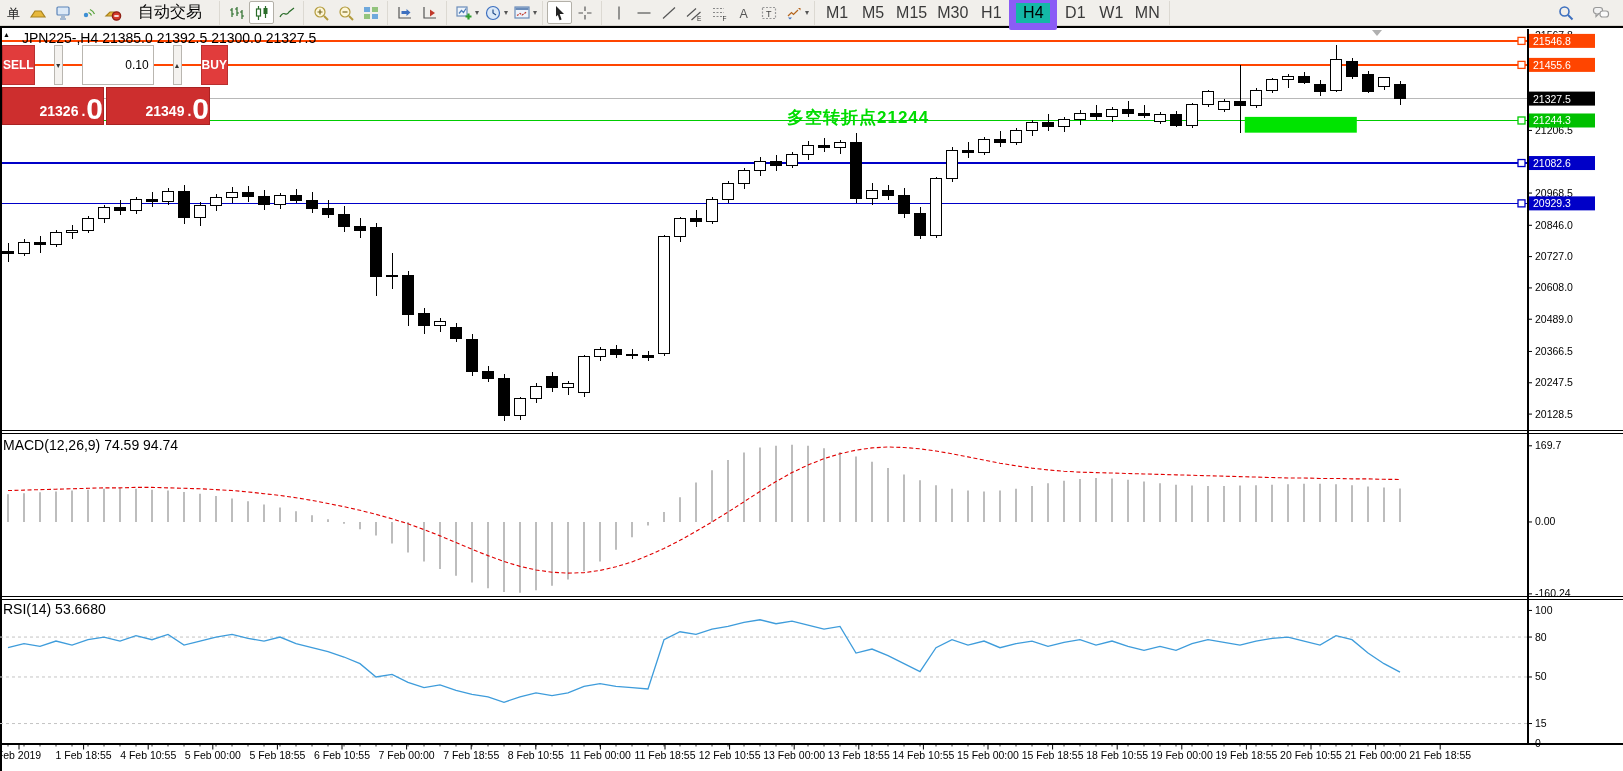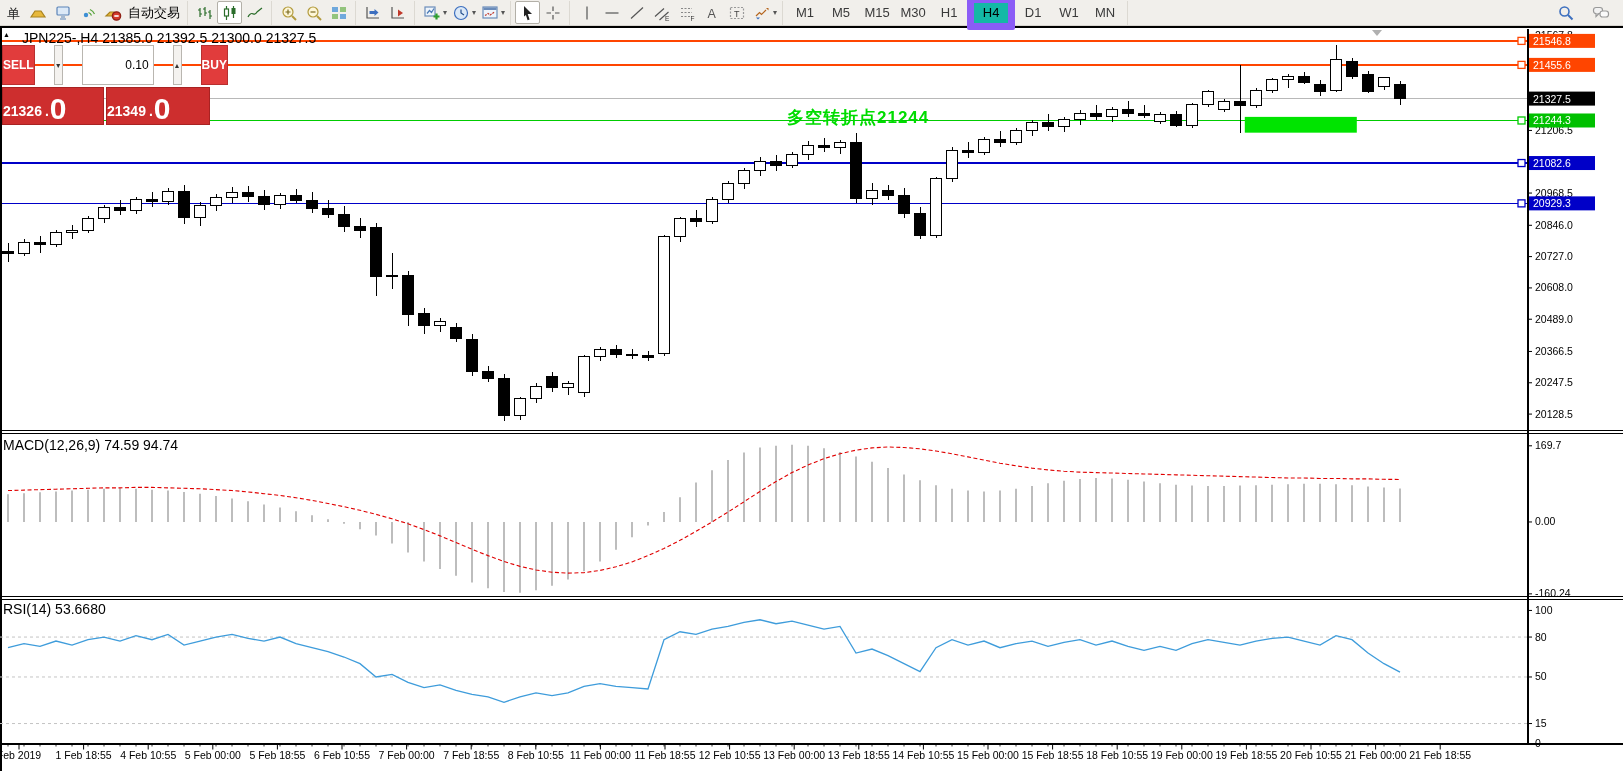--- a/index.html
+++ b/index.html
@@ -6,24 +6,24 @@
   body{width:1623px;height:771px;position:relative;overflow:hidden;background:#fff;
        font-family:"Liberation Sans",sans-serif;font-size:11px;color:#000}
   
   .toolbar{position:absolute;top:0;left:0;width:1623px;height:25px;background:#f1efeb;
            border-bottom:1px solid #d8d5cf;display:flex;align-items:center;z-index:3}
   .tb-group{display:flex;align-items:center;height:24px;padding:0 4px;border-right:1px solid #dcd9d2}
   .tb-group:first-child{padding-left:0}
   .tb-btn{width:23px;height:21px;display:flex;align-items:center;justify-content:center;border:1px solid transparent;border-radius:2px}
   .tb-btn.active{background:#ffffff;border:1px solid #b3b0a8}
   .tb-btn svg{display:block}
-  .tb-label{font-size:13px;margin:0 3px;white-space:nowrap}
+  .tb-label{font-size:16px;margin:0 13px;white-space:nowrap}
   .dd{font-size:8px;color:#555;margin:0 1px 0 -1px}
   .tf-btn{min-width:26px;height:20px;padding:0 4px;display:flex;align-items:center;justify-content:center;
-          font-size:13px;color:#3a3a3a;border:1px solid transparent;border-radius:2px}
+          font-size:16px;color:#3a3a3a;border:1px solid transparent;border-radius:2px}
   .tf-btn.active{background:#14b8a6;border:7px solid #8b5cf6;color:#000}
   .tb-right{margin-left:auto;display:flex;align-items:center;padding-right:10px;gap:10px}
   
   .symbol-line{position:absolute;left:22px;top:30px;z-index:2;font-size:14px;color:#000;white-space:nowrap}
   .expand-tri{position:absolute;left:3px;top:31px;font-size:7px;color:#000;z-index:2}
   .annotation{position:absolute;left:787px;top:106px;z-index:2;color:#00dc00;
               font-size:17px;font-weight:bold;letter-spacing:1px;white-space:nowrap}
   .ind-label{position:absolute;left:3px;z-index:2;font-size:14px;color:#000;white-space:nowrap}
   #macd-label{top:437px}
   #rsi-label{top:601px}
@@ -32,21 +32,21 @@
   .tp-row1{display:flex;height:40px;gap:19px}
   .tp-btn{background:#e13c3c;color:#fff;font-weight:bold;font-size:12px;display:flex;
           align-items:center;justify-content:center;border:1px solid #b82f2f}
   .sell-btn{width:46px}
   .buy-btn{width:53px}
   .spin{width:20px;background:#f4f2ef;border:1px solid #b9b6b0;color:#333;font-size:7px;
         display:flex;align-items:center;justify-content:center}
   .vol{width:62px;border:1px solid #b9b6b0;text-align:right;font-size:12px;padding:10px 4px;
        font-family:"Liberation Sans",sans-serif;background:#fff}
   .tp-row2{display:flex;margin-top:2px;gap:2px;height:38px}
-  .price-box{background:#cd2e2e;color:#fff;display:flex;align-items:flex-end;justify-content:flex-start;
+  .price-box{background:#cd2e2e;color:#fff;display:flex;align-items:flex-end;justify-content:flex-end;
              padding-bottom:3px;border:1px solid #a82222}
   .price-box.sell{width:101px}
   .price-box.buy{width:103px}
   .pint{font-size:14px;font-weight:bold;line-height:1;margin-bottom:3px}
   .pdot{font-size:14px;font-weight:bold;line-height:1;margin:0 1px 3px 3px}
   .pbig{font-size:30px;font-weight:bold;line-height:0.85}
   svg#chart-svg{position:absolute;left:0;top:0;z-index:1}
 </style>
 </head>
 <body>

